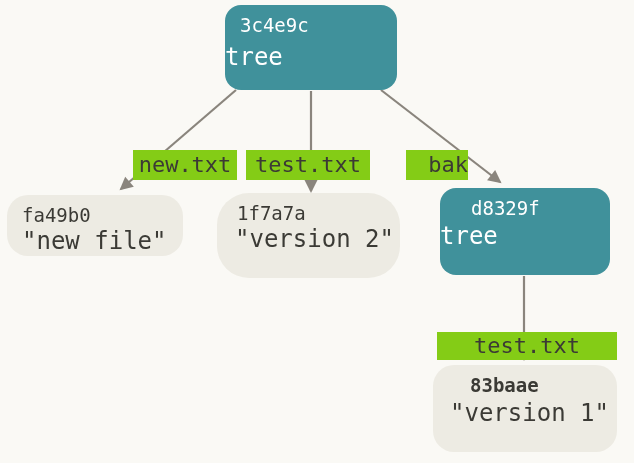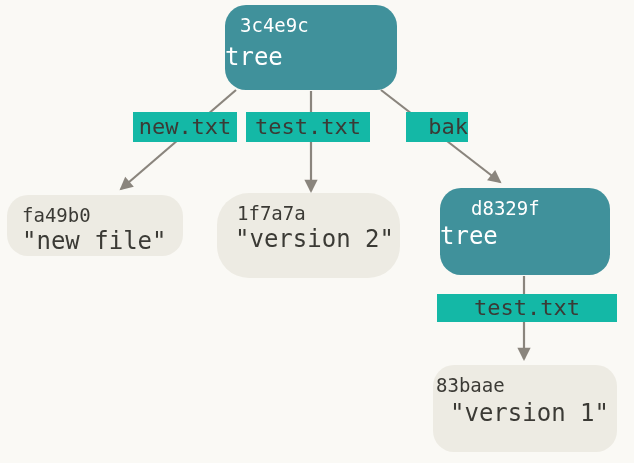--- a/index.html
+++ b/index.html
@@ -20,36 +20,38 @@
   }
   svg.arrows{
     position:absolute;left:0;top:0;
   }
   svg.arrows line{
     stroke:#8a857d;
     stroke-width:2.2;
   }
   .edge-label{
     position:absolute;
-    background:#14b8a6;
+    background:#84cc16;
     color:#3b3a35;
     font-size:22px;
     text-align:center;
     line-height:30px;
     height:30px;
     white-space:nowrap;
+    margin-top:38px;
   }
   .node{
     position:absolute;
     border-radius:21px;
     box-sizing:border-box;
   }
   .node.tree{
     background:#40919b;
     color:#ffffff;
+    border-radius:16px;
   }
   .node.blob{
     background:#edebe3;
     color:#3b3a35;
   }
   .node .hash{
     position:absolute;
     left:15px;top:9px;
     font-size:19px;
     white-space:nowrap;
@@ -108,19 +110,19 @@
     <div class="hash" style="left:20px;">1f7a7a</div>
     <div class="main" style="left:18px;">"version 2"</div>
   </div>
 
   <div class="node tree" style="left:440px;top:188px;width:170px;height:87px;">
     <div class="hash" style="left:31px;">d8329f</div>
     <div class="main">tree</div>
   </div>
 
   <div class="node blob" style="left:433px;top:365px;width:184px;height:87px;">
-    <div class="hash" style="left:3px;">83baae</div>
+    <div class="hash" style="left:37px;font-weight:bold;">83baae</div>
     <div class="main" style="left:17px;top:34px;">"version 1"</div>
   </div>
 
   <div class="bottom-strip"></div>
 
 </div>
 
 </body></html>

